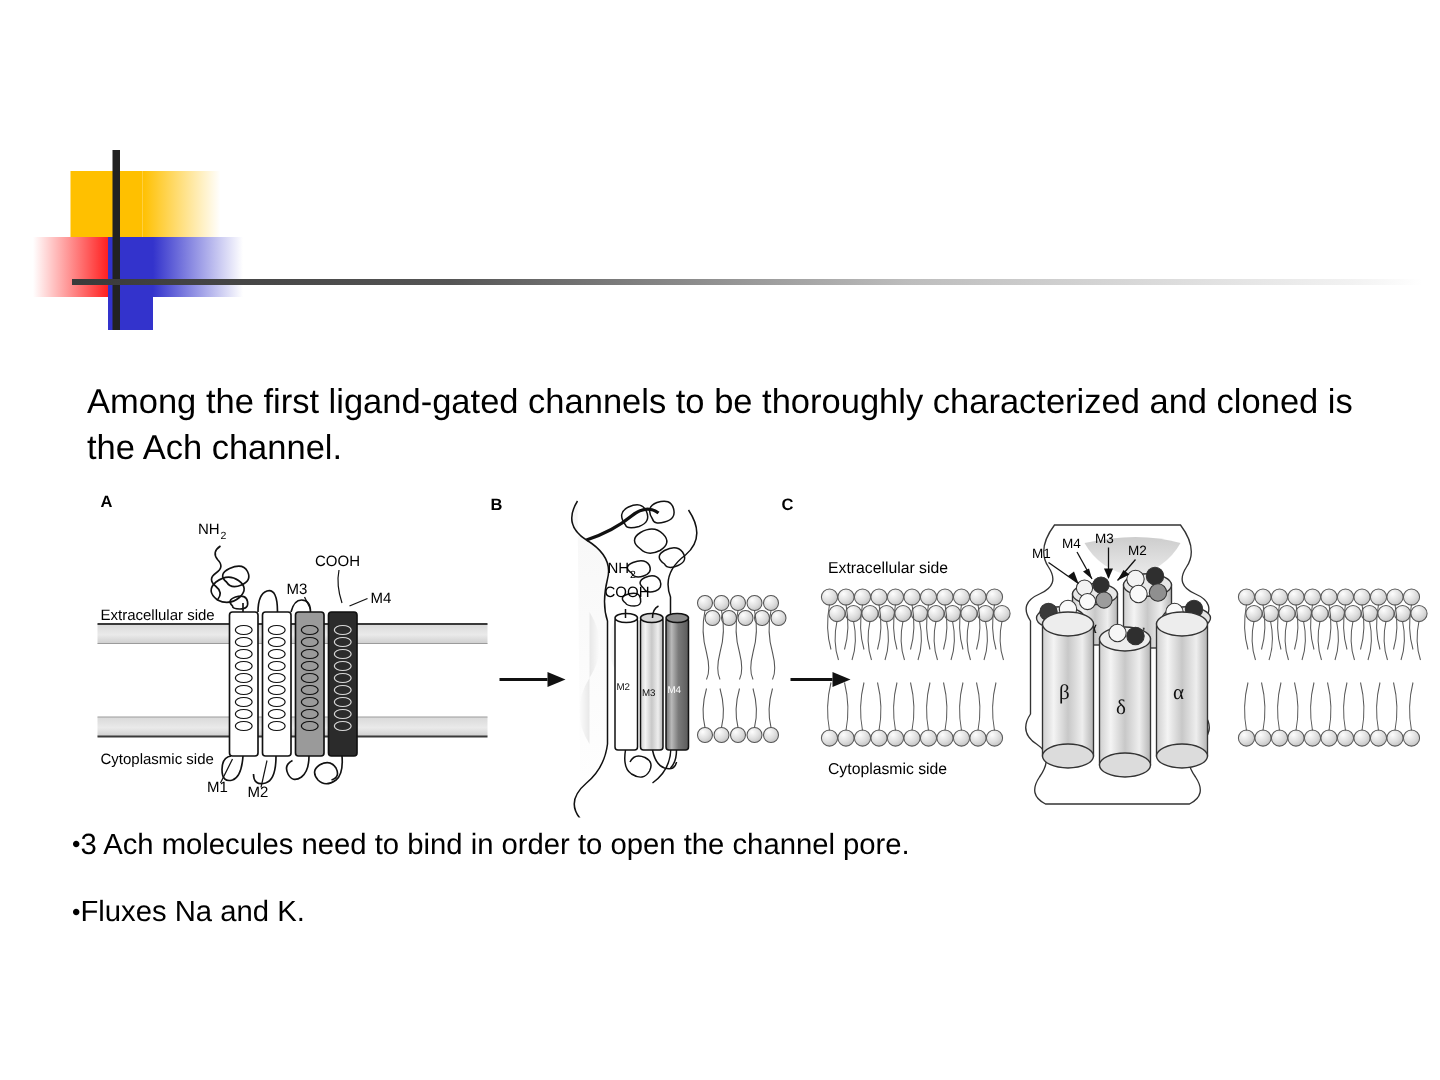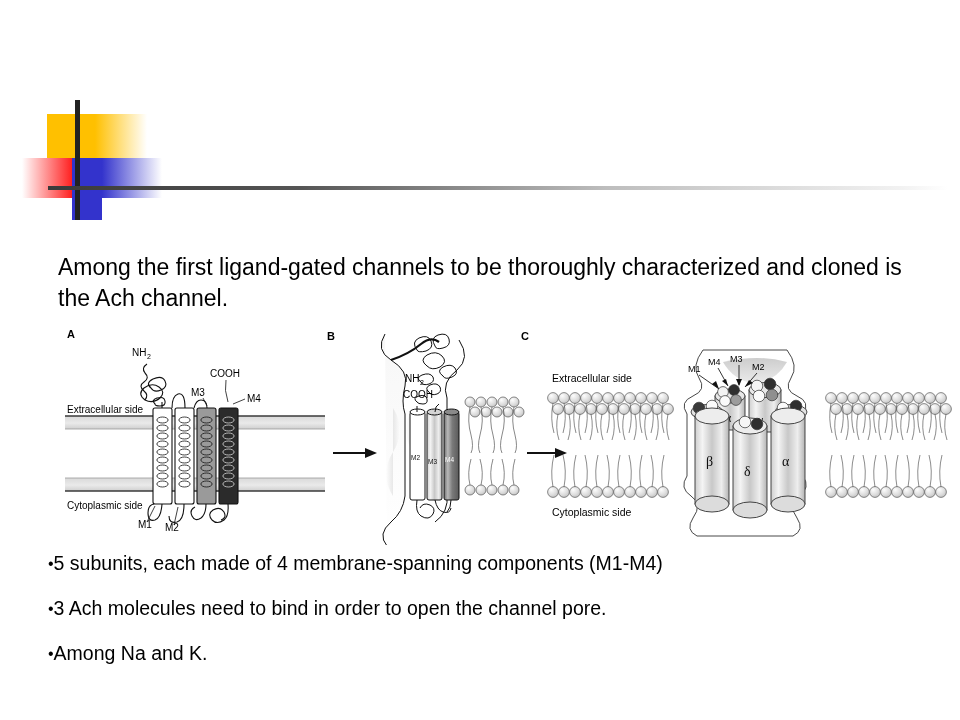--- a/index.html
+++ b/index.html
@@ -564,23 +564,20 @@
         <g font-family="Liberation Sans, sans-serif" font-size="10.5" fill="#000">
           <text x="497" y="62">Extracellular side</text>
           <text x="497" y="196">Cytoplasmic side</text>
         </g>
       </g>
     </svg>
   </div>
 
   <div class="bullets">
     <div class="bullet-row">
-      <span class="bullet-dot">•</span><span>5 subunits, each made of 4 membrane-spanning components (M1-M4)</span>
-    </div>
-    <div class="bullet-row">
       <span class="bullet-dot">•</span><span>3 Ach molecules need to bind in order to open the channel pore.</span>
     </div>
     <div class="bullet-row">
-      <span class="bullet-dot">•</span><span>Among Na and K.</span>
+      <span class="bullet-dot">•</span><span>Fluxes Na and K.</span>
     </div>
   </div>
 
 </div>
 
 </body></html>

